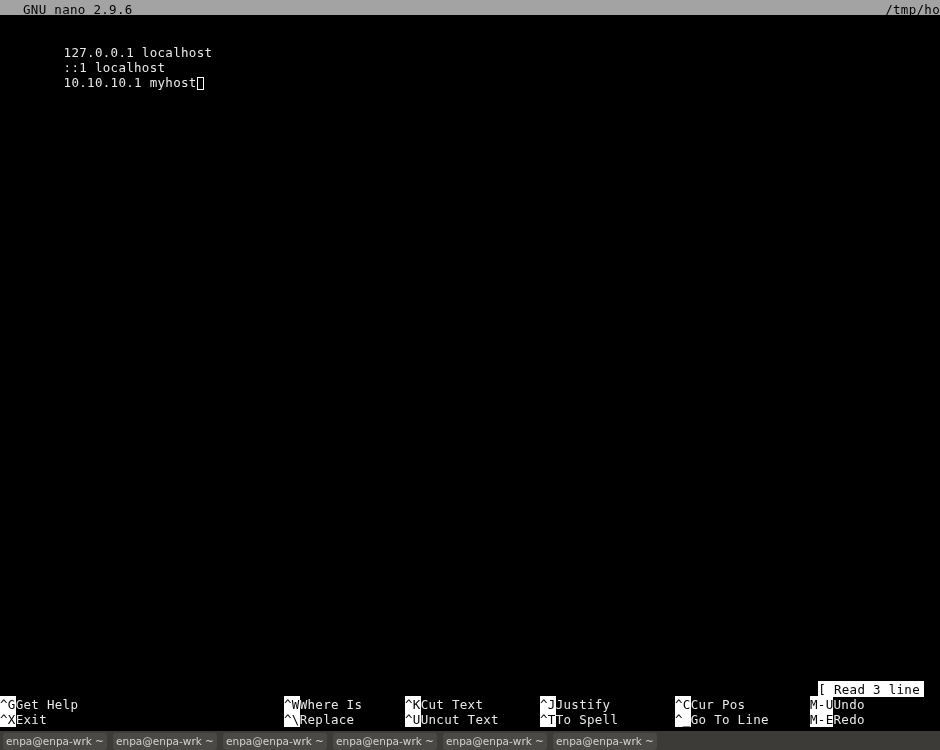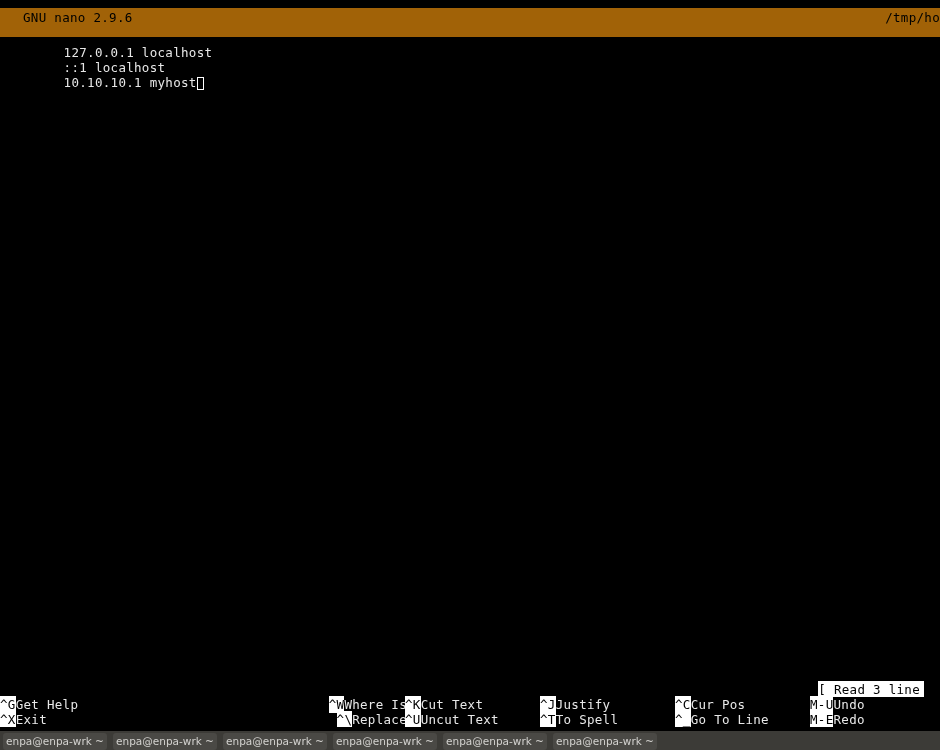--- a/index.html
+++ b/index.html
@@ -39,24 +39,24 @@
     font-size: 12.5px;
     line-height: 15px;
     letter-spacing: 0.30px;
     white-space: pre;
   }
 
   
   #titlebar {
     position: absolute;
     left: 0;
-    top: 8px;
-    width: 940px;
-    height: 29px;
-    background: #a16207;
+    top: 0;
+    width: 940px;
+    height: 15px;
+    background: #a3a3a3;
     color: #000000;
     overflow: hidden;
   }
   #titlebar .title-version {
     position: absolute;
     left: 23px;
     top: 2px;
   }
   #titlebar .title-file {
     position: absolute;
@@ -193,21 +193,21 @@
     </div>
 
     <div id="shortcutbar">
 
       <div class="sc-col" style="left:0px;">
         <div class="sc-row mono"><span class="sc-key">^G</span><span class="sc-label">Get Help</span></div>
         <div class="sc-row mono"><span class="sc-key">^X</span><span class="sc-label">Exit</span></div>
       </div>
 
 
-      <div class="sc-col" style="left:272px;text-align:right;">
+      <div class="sc-col" style="left:284px;">
         <div class="sc-row mono"><span class="sc-key">^W</span><span class="sc-label">Where Is</span></div>
         <div class="sc-row mono"><span class="sc-key">^\</span><span class="sc-label">Replace</span></div>
       </div>
 
       <div class="sc-col" style="left:405px;">
         <div class="sc-row mono"><span class="sc-key">^K</span><span class="sc-label">Cut Text</span></div>
         <div class="sc-row mono"><span class="sc-key">^U</span><span class="sc-label">Uncut Text</span></div>
       </div>
 
       <div class="sc-col" style="left:540px;">

